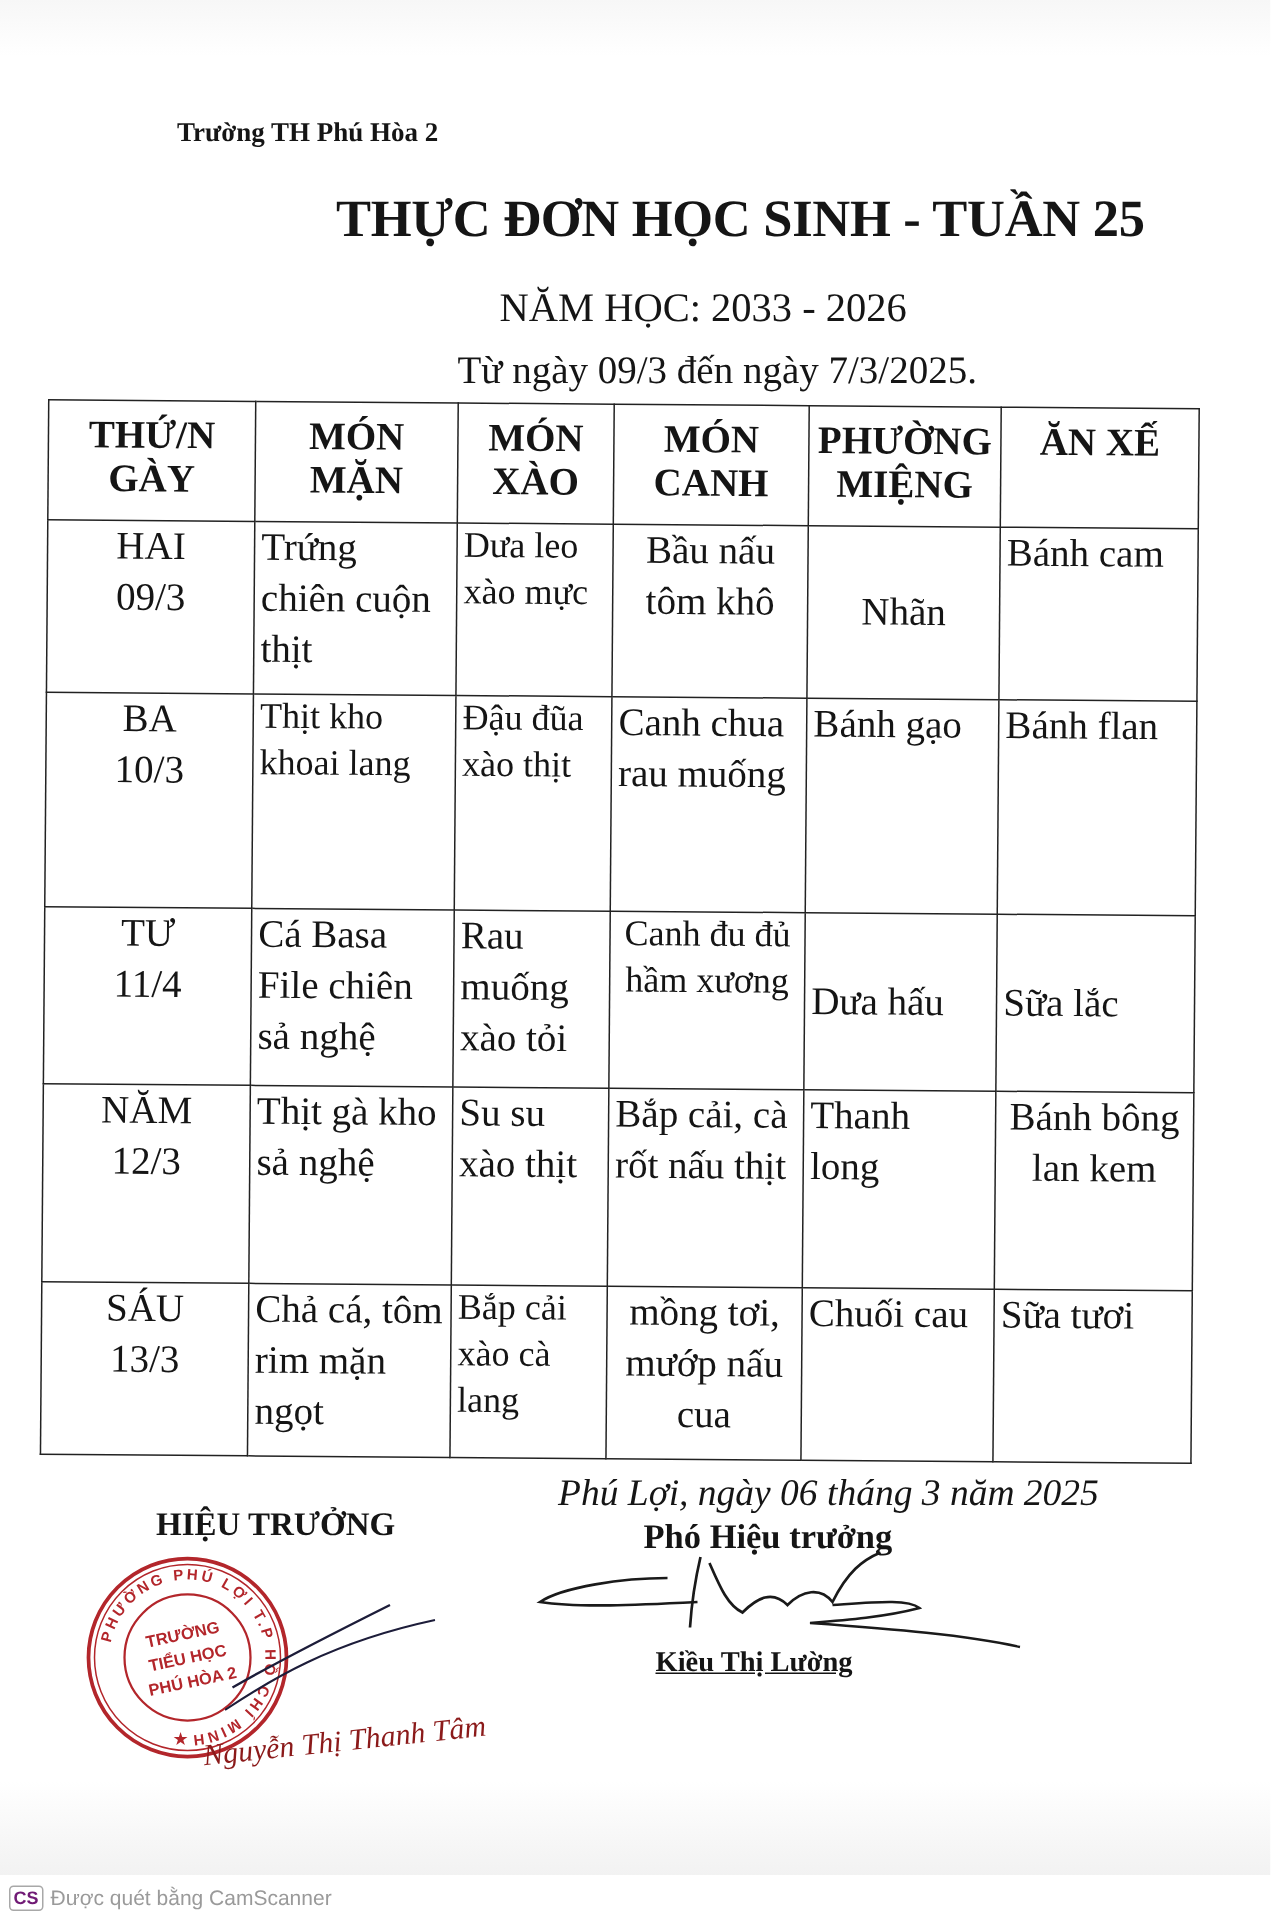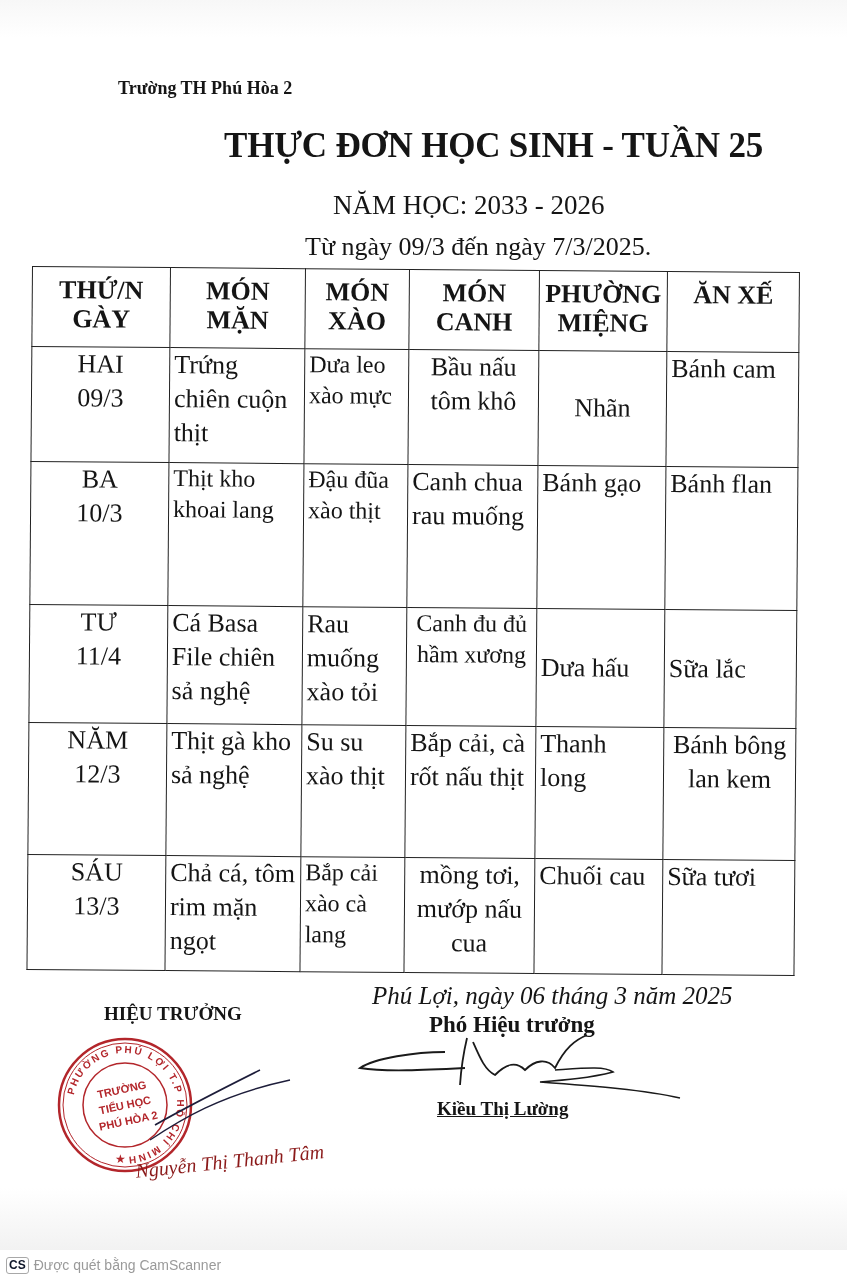--- a/index.html
+++ b/index.html
@@ -25,35 +25,35 @@
       border: 1.6px solid #222; vertical-align: top; padding: 0 4px; line-height: 1.3;
     }
     .menu-table th { font-weight: bold; font-size: 26px; text-align: center; line-height: 1.12; padding-top: 8px; }
     .menu-table td { font-size: 26px; }
     .menu-table td.day { text-align: center; }
     .c { text-align: center; }
     .m { vertical-align: middle !important; }
     .small { font-size: 24px !important; }
 
     .place-date { position: absolute; left: 372px; top: 982px; font-style: italic; font-size: 25px; }
-    .principal-title { position: absolute; left: 104px; top: 1003px; font-weight: bold; font-size: 19px; }
+    .principal-title { position: absolute; left: 104px; top: 1003px; font-weight: bold; font-size: 22px; }
     .vice-title { position: absolute; left: 429px; top: 1012px; font-weight: bold; font-size: 23px; }
     .vice-name { position: absolute; left: 437px; top: 1098px; font-weight: bold; font-size: 19px; text-decoration: underline; }
     .principal-name { position: absolute; left: 135px; top: 1150px; font-style: italic; font-size: 20px; color: #8b1a1a; transform: rotate(-6deg); }
 
     .stamp { position: absolute; left: 55px; top: 1035px; width: 140px; height: 140px; }
     .sig { position: absolute; }
 
     .footer {
       position: absolute; left: 0; top: 1250px; width: 847px; height: 30px;
       font-family: "Liberation Sans", "DejaVu Sans", sans-serif; font-size: 14px; color: #9a9a9a;
       display: flex; align-items: center; padding-left: 6px; gap: 5px;
     }
     .cs-badge {
-      border: 1.5px solid #a8a8a8; border-radius: 3px; font-size: 12px; padding: 0 2px; color: #0f172a;
+      border: 1.5px solid #a8a8a8; border-radius: 3px; font-size: 12px; padding: 0 2px; color: #701a75;
       line-height: 15px; font-weight: bold;
     }
   </style>
 </head>
 <body>
 
 <div class="page-shadow"></div>
 
 <div class="school">Trường TH Phú Hòa 2</div>
 <div class="title">THỰC ĐƠN HỌC SINH - TUẦN 25</div>

